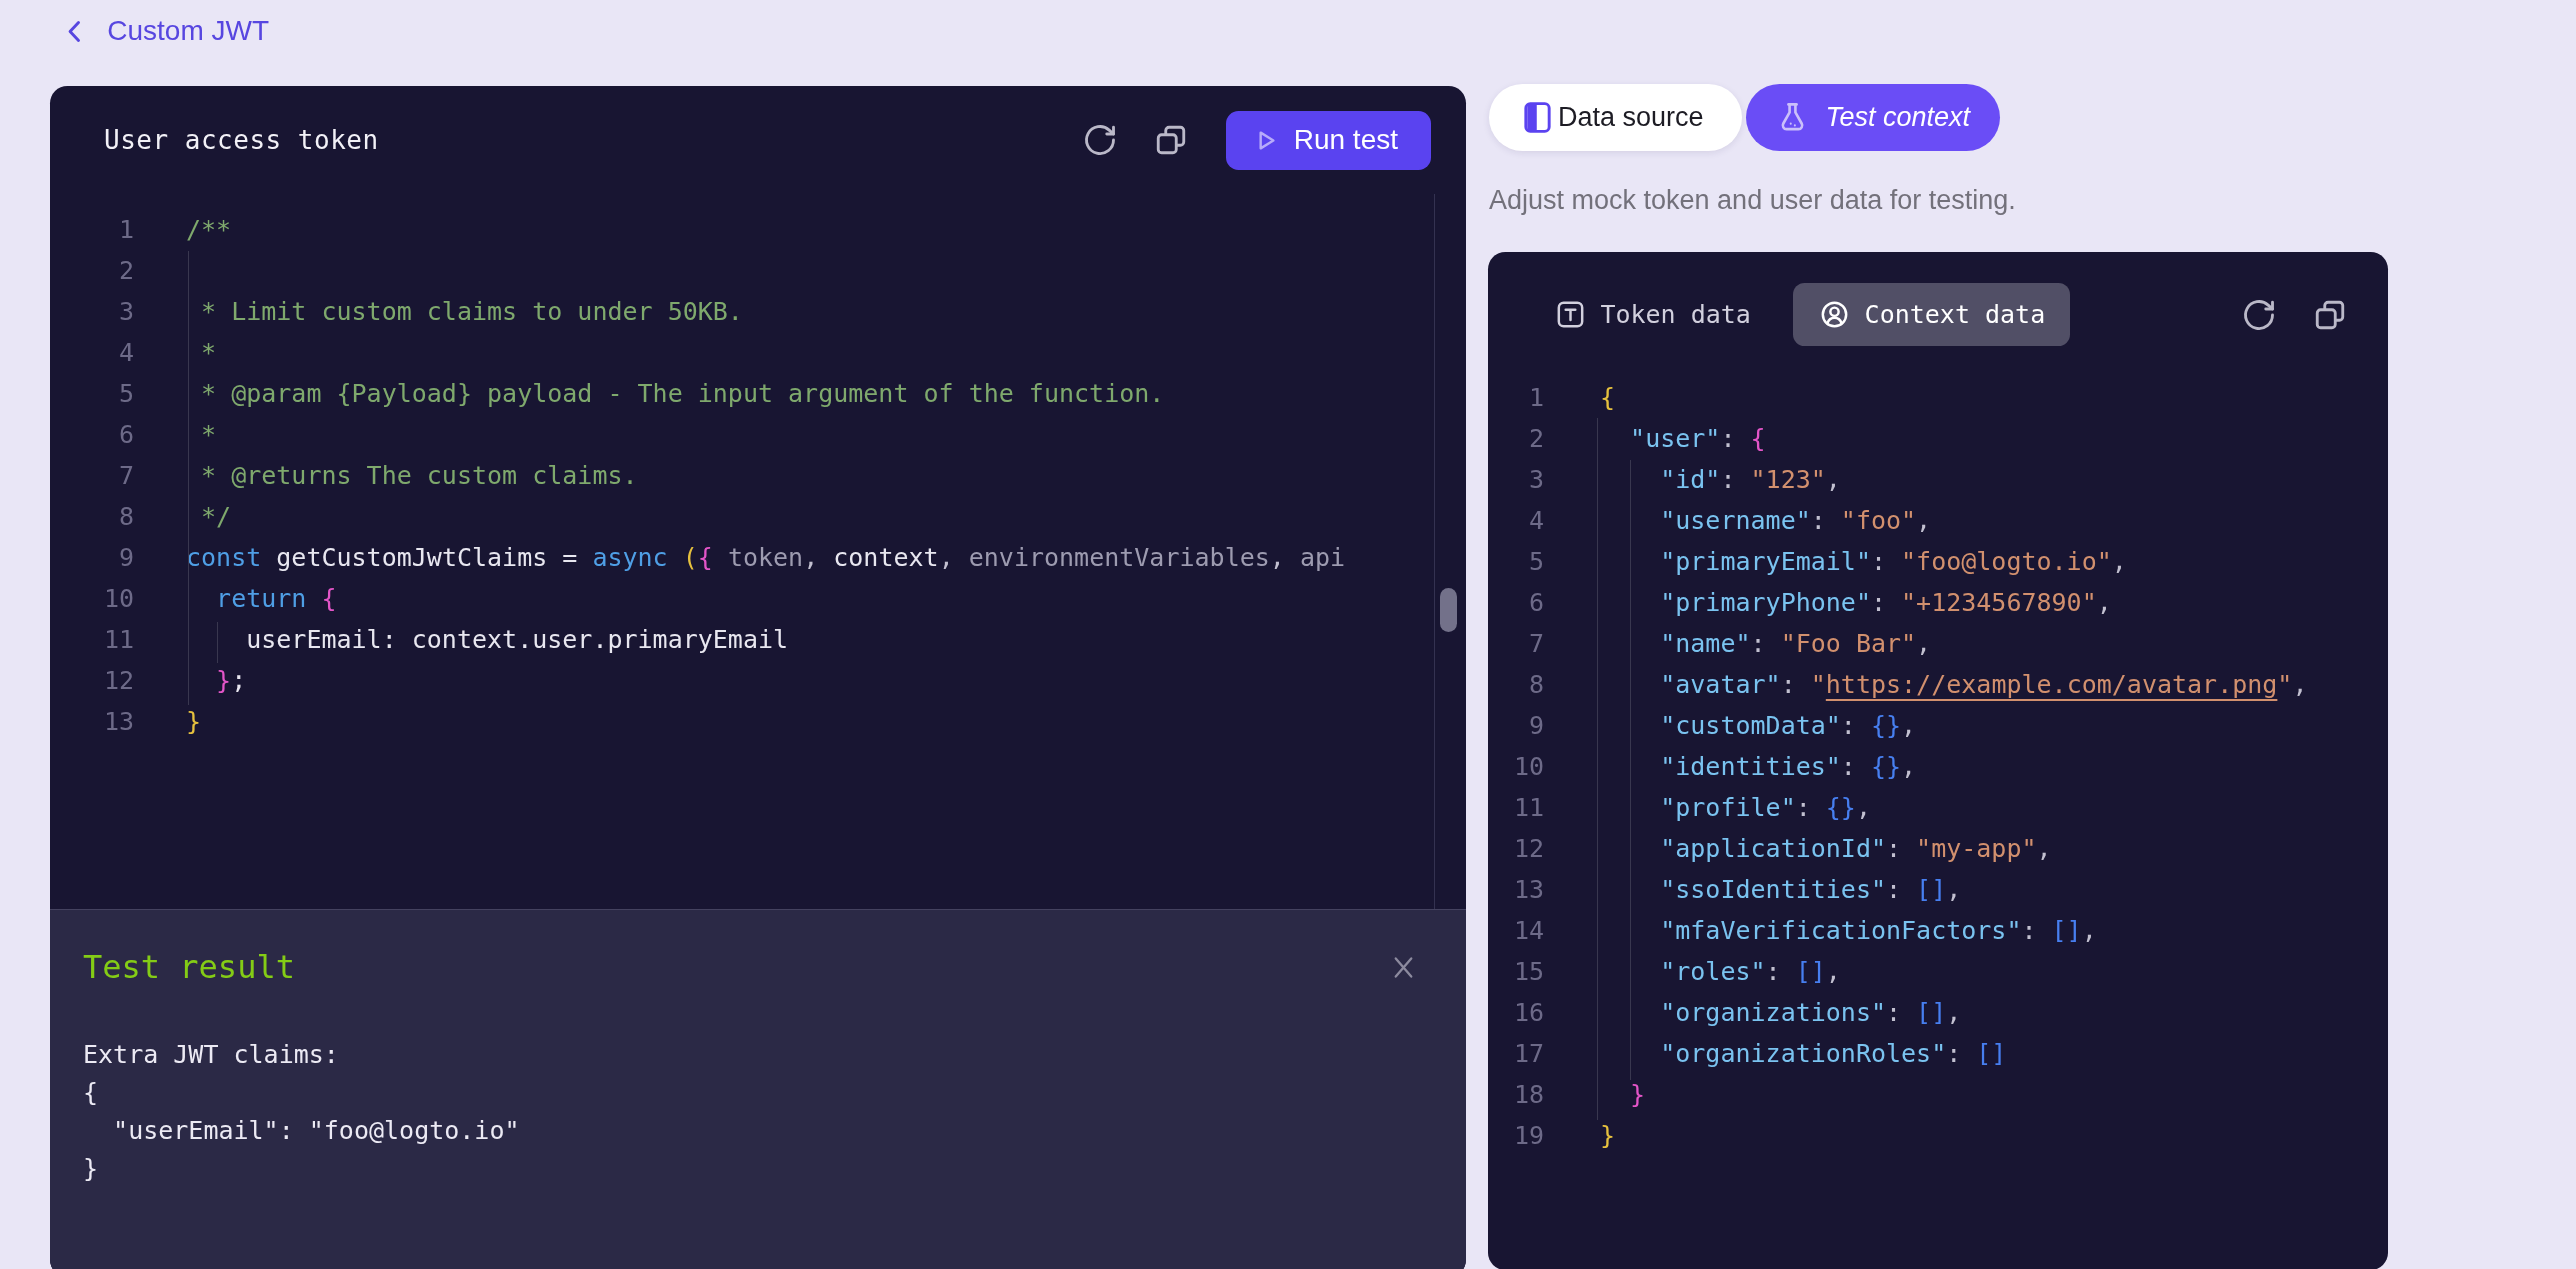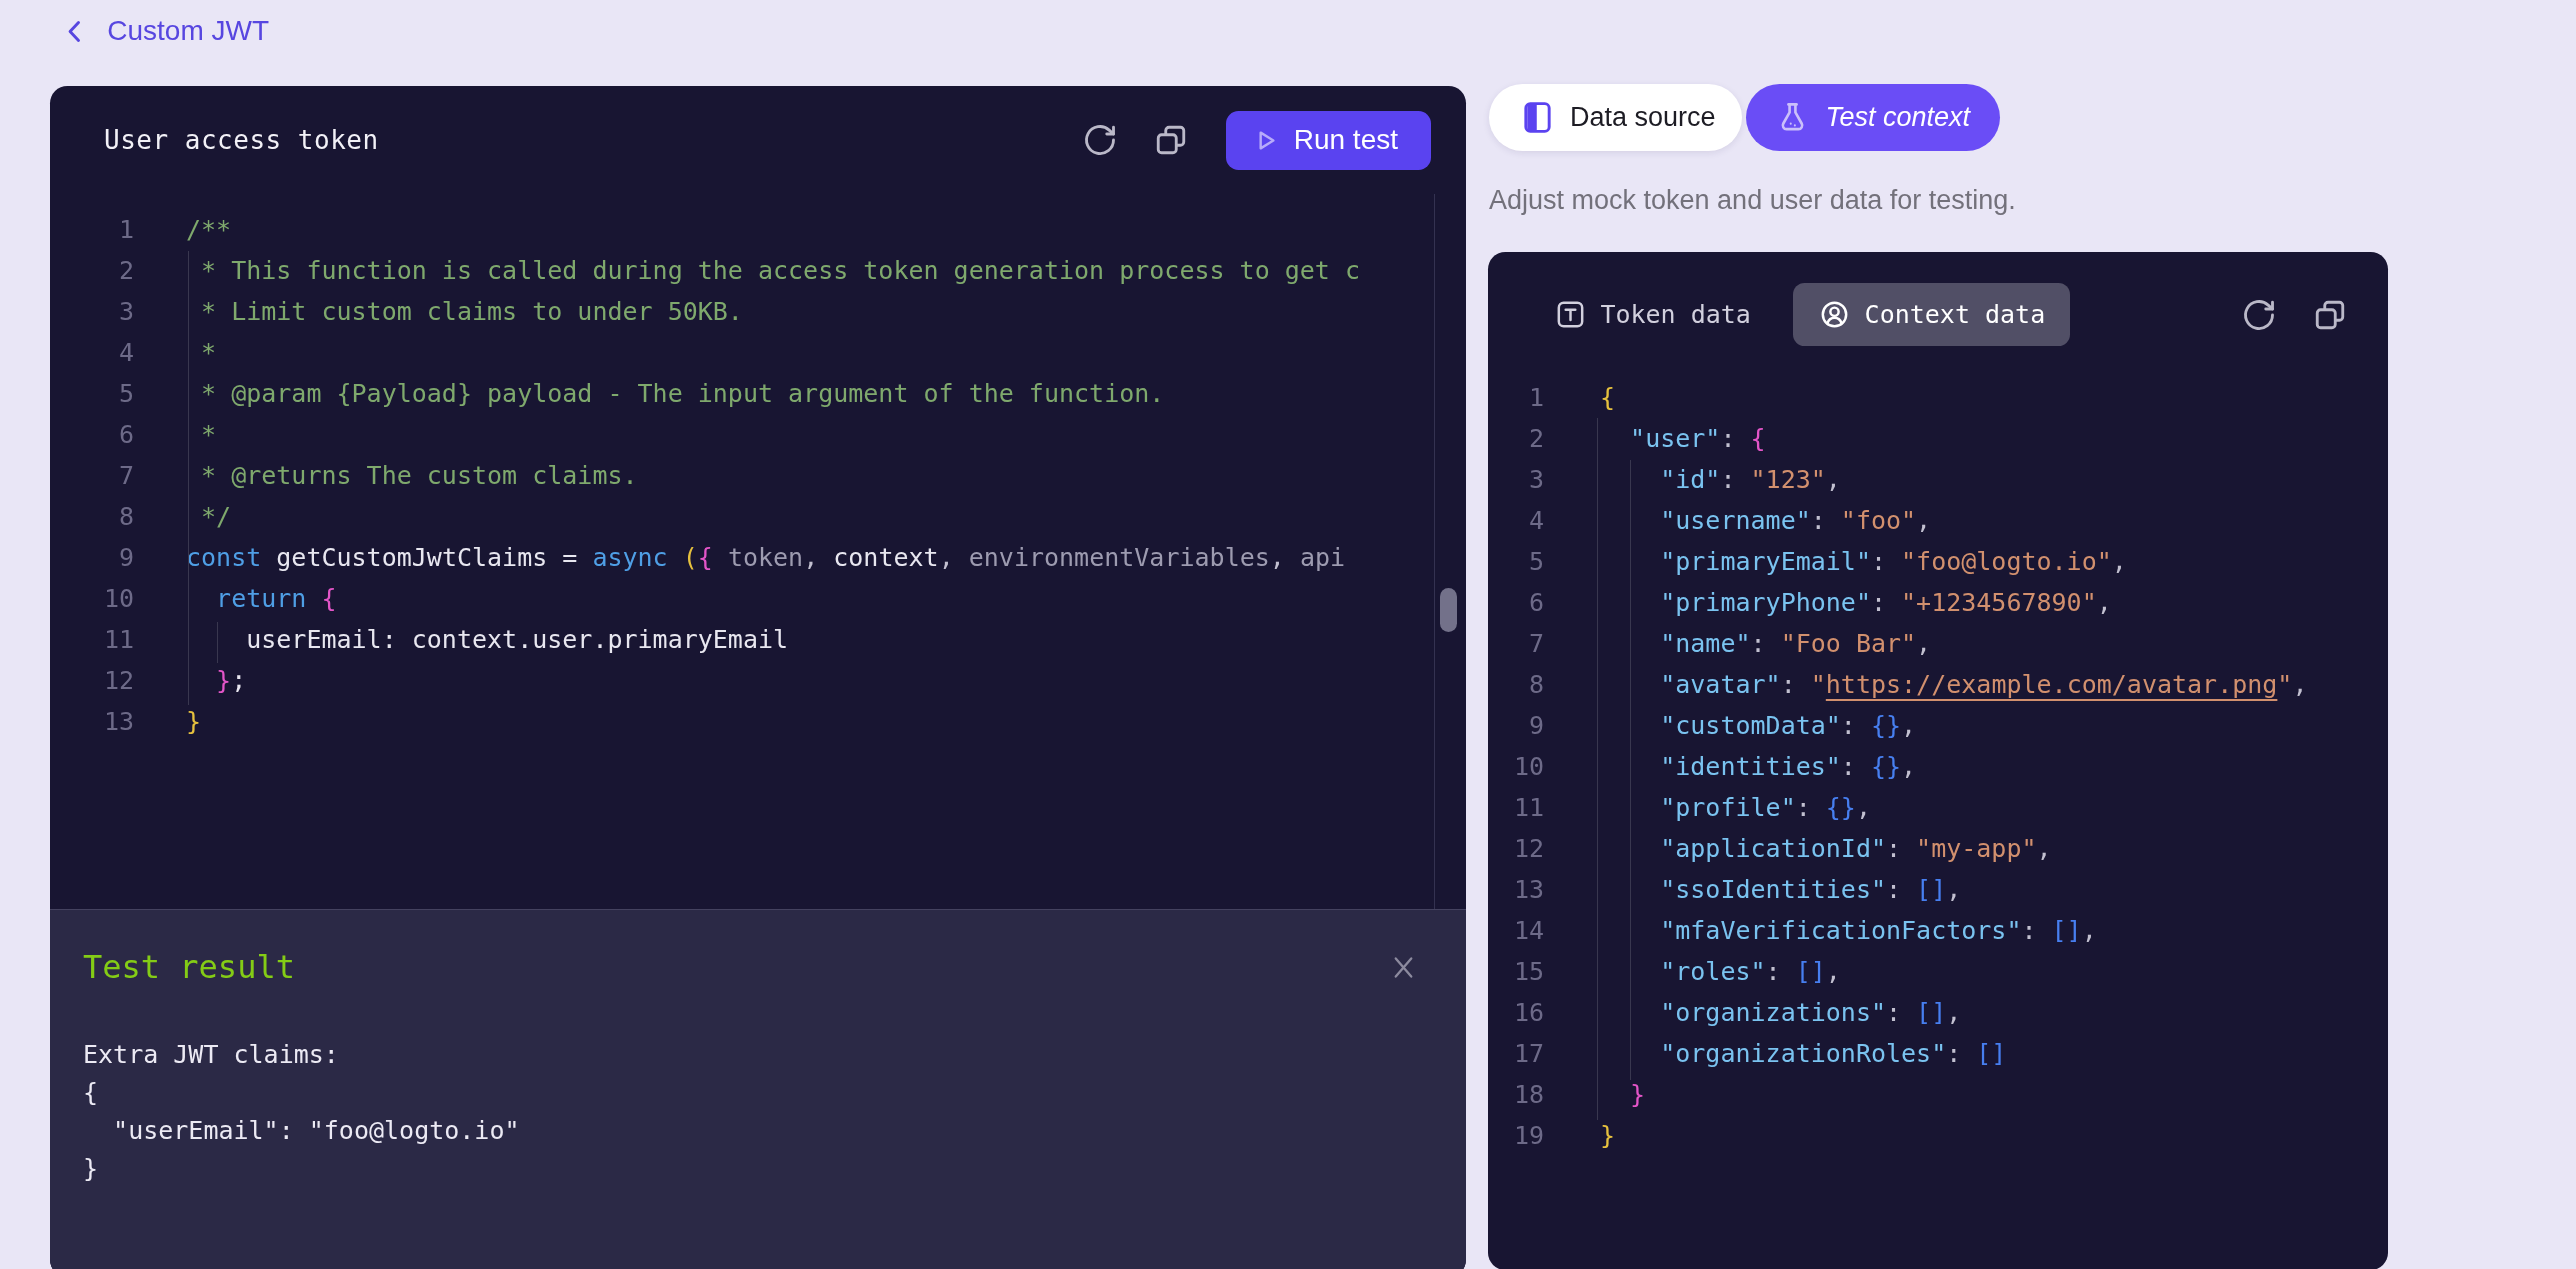--- a/index.html
+++ b/index.html
@@ -64,21 +64,21 @@
   .tr-head{display:flex;align-items:center;padding:38px 45px 0 33px;}
   .tr-title{font-family:"DejaVu Sans Mono",monospace;font-size:32px;color:#84cc16;}
   .tr-close{margin-left:auto;width:35px;height:35px;color:#8c8a9e;cursor:pointer;display:flex;align-items:center;justify-content:center;}
   .tr-close svg{width:31px;height:31px;}
   .tr-body{margin-top:50px;padding-left:33px;font-family:"DejaVu Sans Mono",monospace;font-size:25px;line-height:38px;color:#eceaf4;white-space:pre;}
 
   
   .pill{position:absolute;top:84px;height:67px;border-radius:34px;display:flex;align-items:center;cursor:pointer;}
   .pill svg{width:35px;height:35px;}
   .pill-label{font-size:27px;font-weight:500;}
-  .pill-datasource{left:1489px;width:253px;background:#fff;box-shadow:0 1.9px 7.7px rgba(40,30,90,.10);padding-left:31px;gap:15px;color:#5b43f0;}
+  .pill-datasource{left:1489px;width:253px;background:#fff;box-shadow:0 1.9px 7.7px rgba(40,30,90,.10);padding-left:31px;gap:3px;color:#5b43f0;}
   .pill-datasource .pill-label{color:#1d1c24;}
   .pill-testcontext{left:1746px;width:254px;background:var(--pill-purple);padding-left:29px;gap:15.4px;color:#cbc0fa;font-style:italic;}
   .pill-testcontext .pill-label{color:#fff;}
   .subtitle{position:absolute;left:1489px;top:185px;font-size:27px;color:#73717b;}
 
   .right-card{position:absolute;left:1488px;top:252px;width:900px;height:1018px;background:var(--editor-bg);border-radius:17.3px;overflow:hidden;}
   .r-header{height:125px;display:flex;align-items:center;padding:0 36px 0 41px;}
   .rtab{display:flex;align-items:center;gap:13.4px;font-family:"DejaVu Sans Mono",monospace;font-size:25px;color:#d2d0de;cursor:pointer;height:63px;padding:0 25px;border-radius:11.5px;}
   .rtab svg{width:33px;height:33px;}
   .rtab.selected{background:#514f66;color:#ffffff;margin-left:17.3px;}
@@ -127,21 +127,20 @@
   </div>
 
   <div class="code-wrap left-code">
     <div>
         <div class="cl">
           <span class="ln">1</span>
           <span class="lc"><span class="tk c-cm">/**</span></span>
         </div>
         <div class="cl">
           <span class="ln">2</span>
-          <span class="lc"><span class="tk c-cm"> * This function is called during the access token generation process to get c</span></span>
         </div>
         <div class="cl">
           <span class="ln">3</span>
           <span class="lc"><span class="tk c-cm"> * Limit custom claims to under 50KB.</span></span>
         </div>
         <div class="cl">
           <span class="ln">4</span>
           <span class="lc"><span class="tk c-cm"> *</span></span>
         </div>
         <div class="cl">

